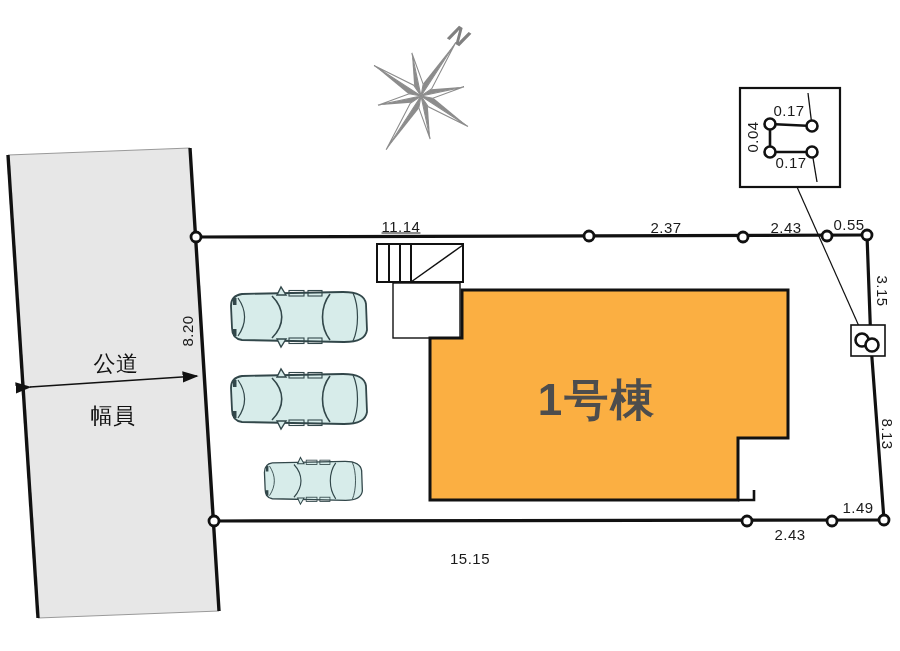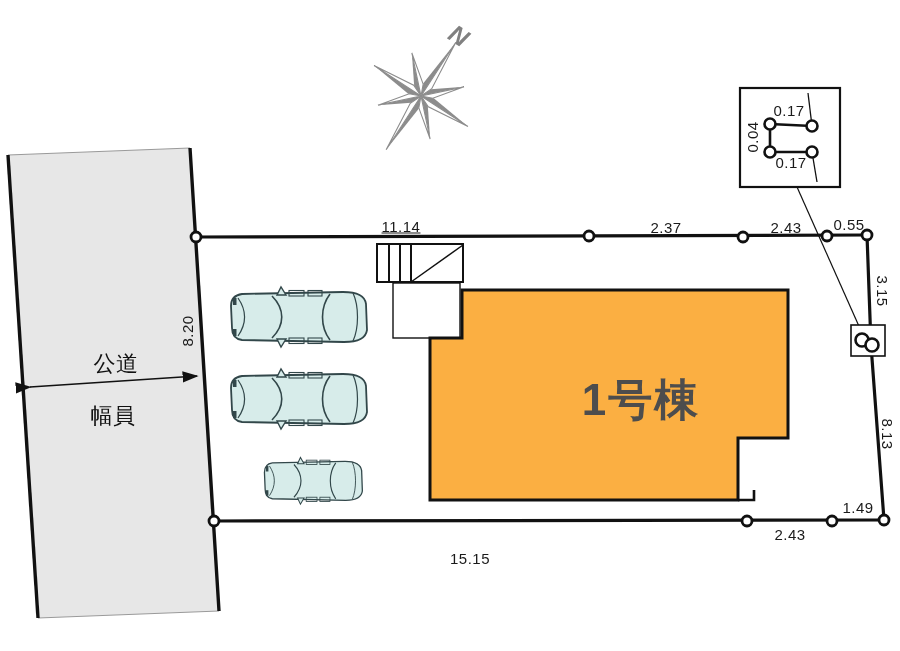--- a/index.html
+++ b/index.html
@@ -4,21 +4,21 @@
 <style>
   html,body{margin:0;padding:0;background:#fff;}
   .plan{position:relative;width:900px;height:651px;background:#fff;overflow:hidden;
         font-family:"Liberation Sans","DejaVu Sans",sans-serif;}
   .plan svg{position:absolute;left:0;top:0;}
   .lbl{position:absolute;transform:translate(-50%,-50%);white-space:nowrap;color:#1a1a1a;
        font-size:15px;letter-spacing:.5px;}
   .rot90{transform:translate(-50%,-50%) rotate(90deg);}
   .rotm90{transform:translate(-50%,-50%) rotate(-90deg);}
   .road-txt{font-size:22px;color:#111;}
-  .bldg-lbl{font-size:44px;font-weight:bold;color:#4d4d4d;letter-spacing:2px;margin-left:44px;}
+  .bldg-lbl{font-size:44px;font-weight:bold;color:#4d4d4d;letter-spacing:2px;}
   .north-lbl{font-size:25px;font-weight:bold;font-style:italic;color:#808080;
              transform:translate(-50%,-50%) rotate(33deg);}
   .inset-lbl{font-size:15px;}
 </style>
 </head>
 <body>
 
 <div class="plan">
 
   <svg width="900" height="651" viewBox="0 0 900 651">

